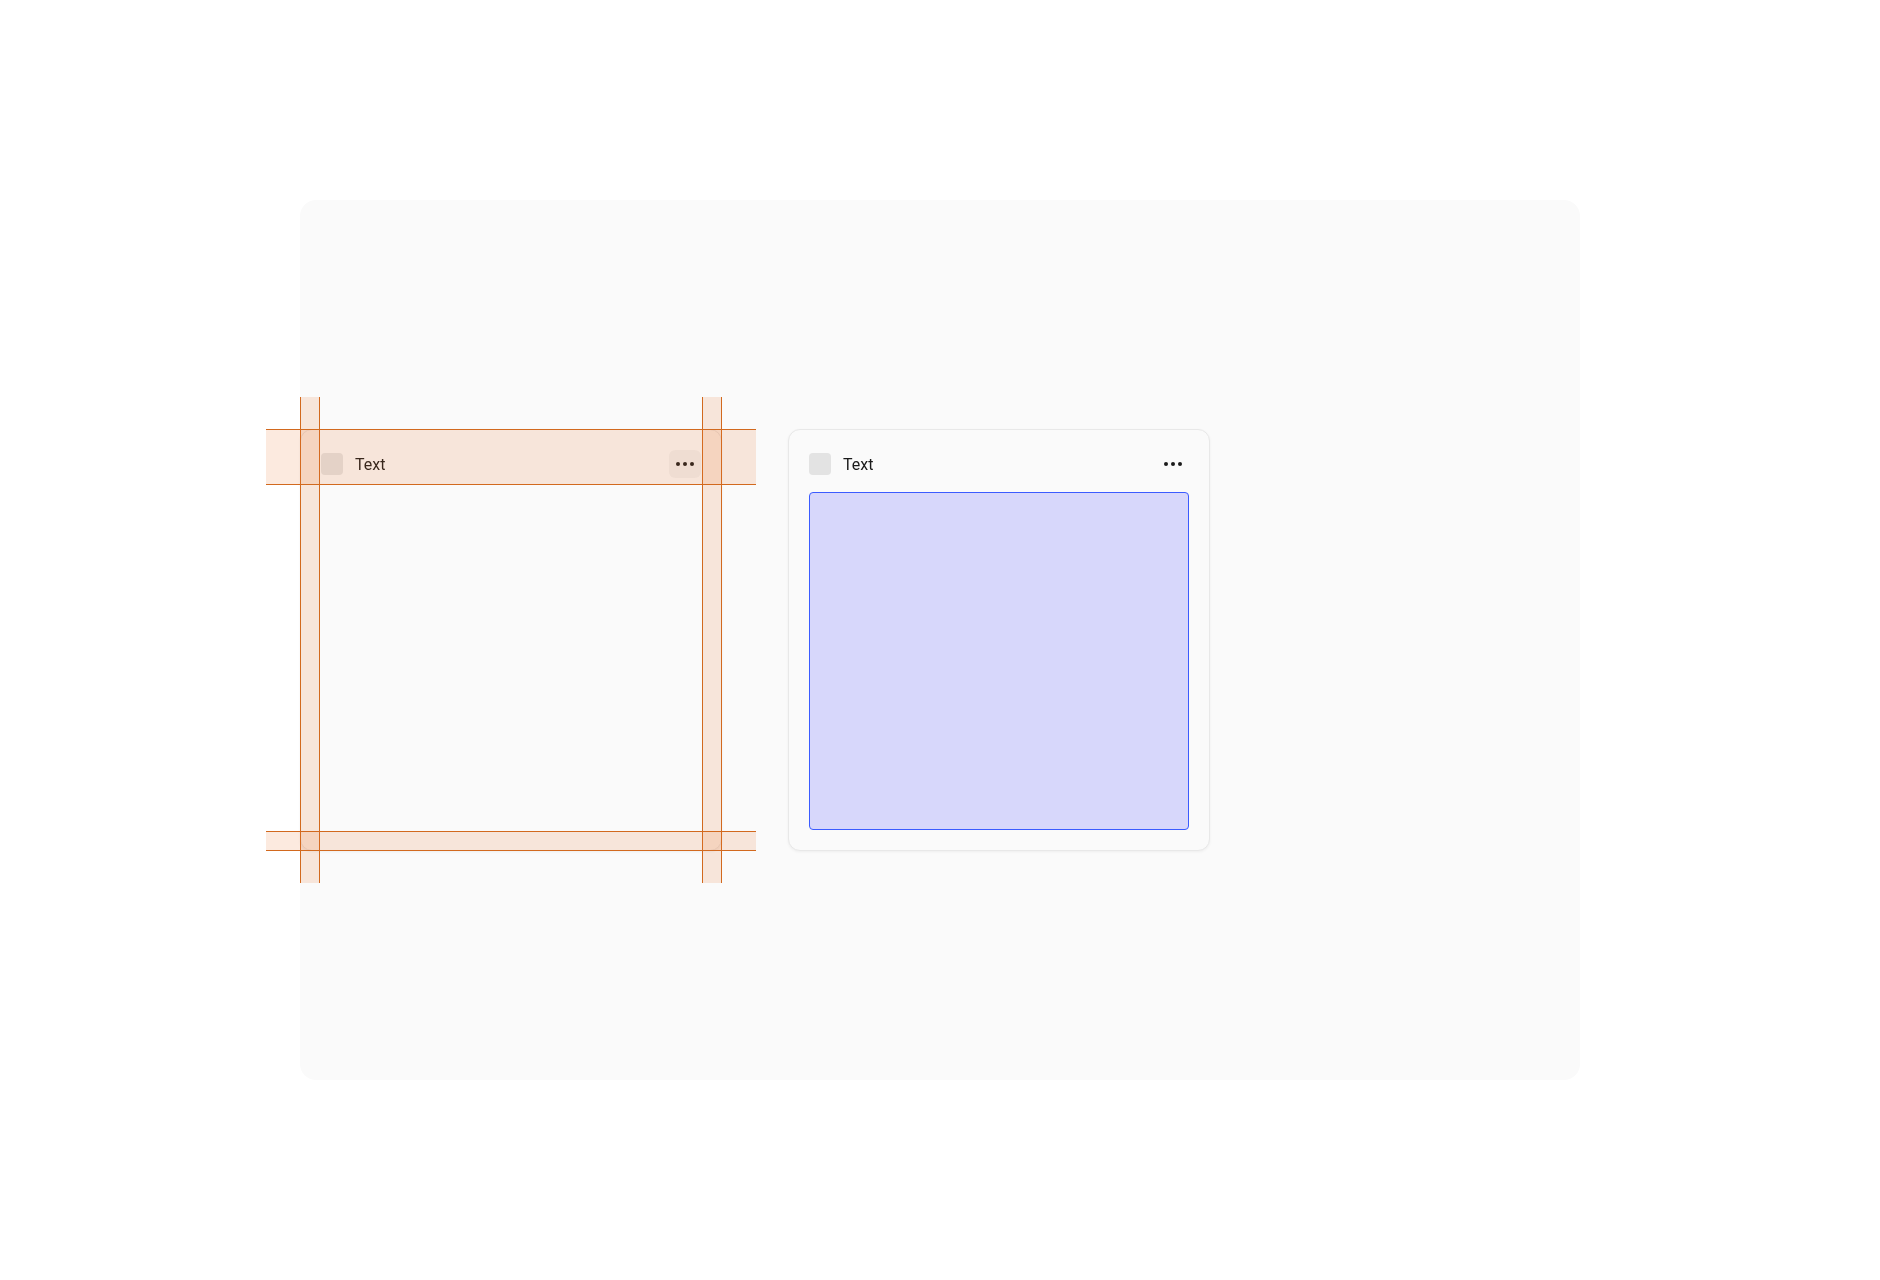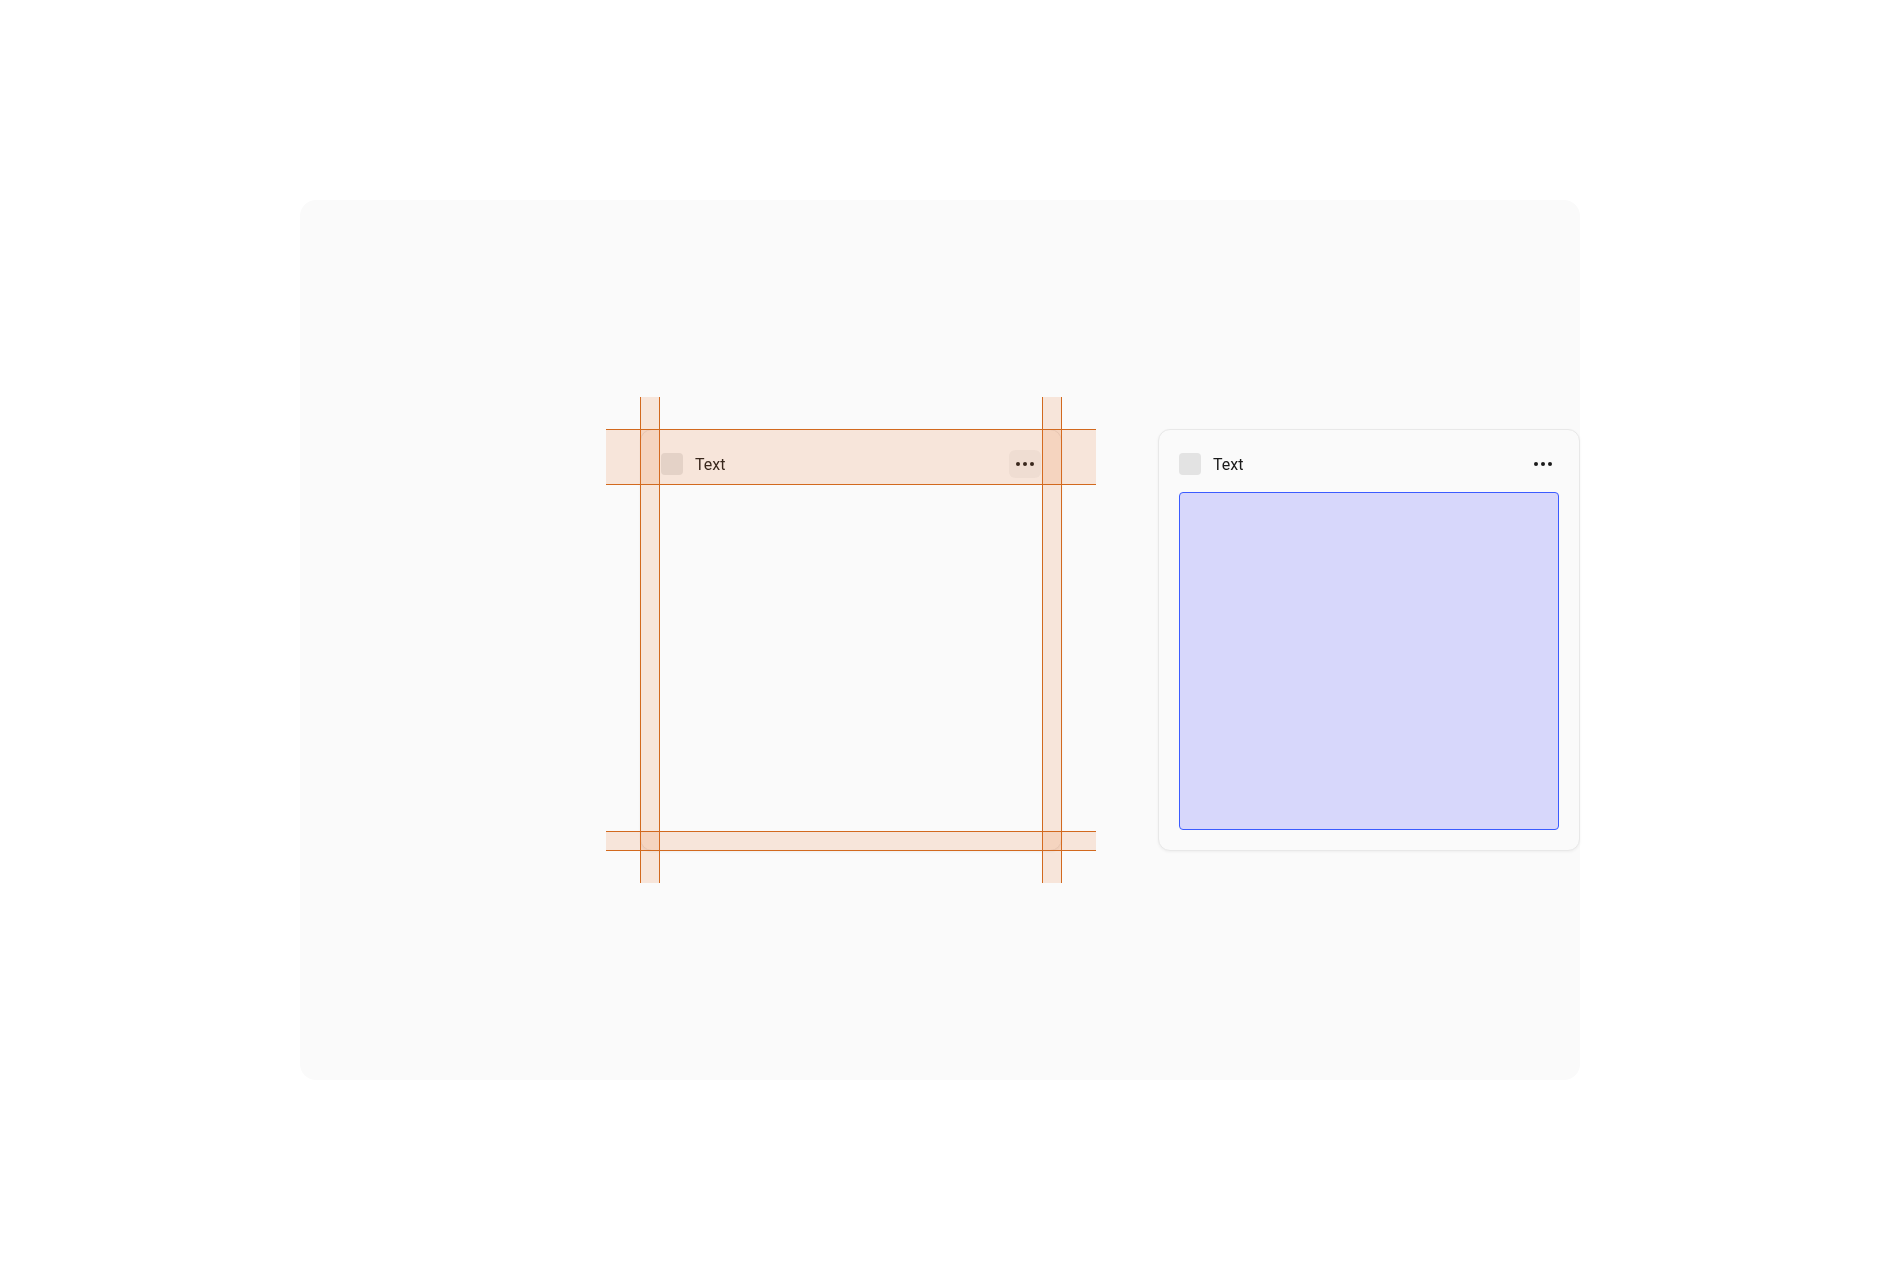--- a/index.html
+++ b/index.html
@@ -19,22 +19,22 @@
     }
     
     .canvas {
       width: 1280px;
       height: 880px;
       background: #fafafa;
       border-radius: 16px;
       position: relative;
       display: flex;
       align-items: center;
-      justify-content: flex-end;
-      gap: 96px;
+      justify-content: flex-start;
+      gap: 66px;
     }
     
     .card-wrapper {
       position: relative;
       width: 422px;
       height: 422px;
     }
     
     .card {
       width: 422px;

